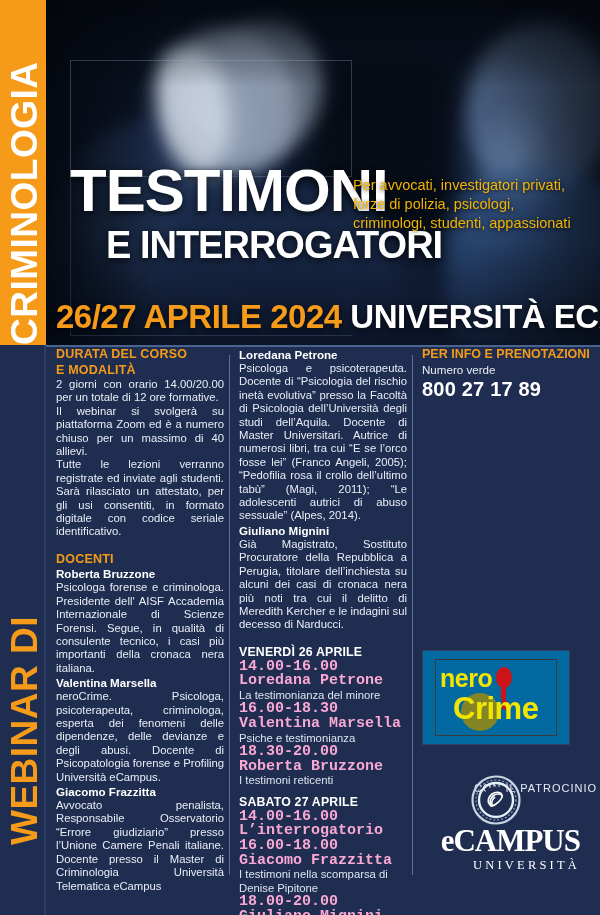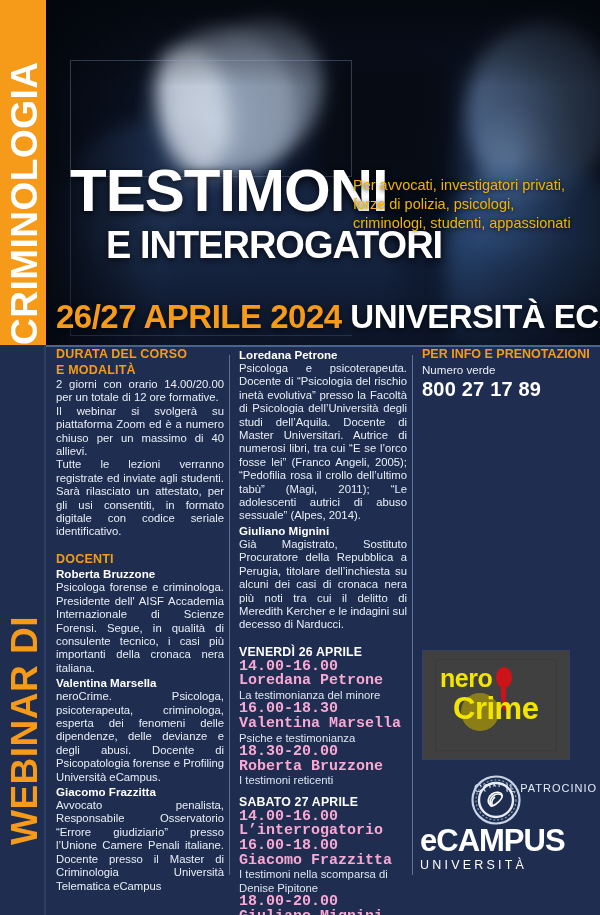--- a/index.html
+++ b/index.html
@@ -200,22 +200,22 @@
 
   
   .info-label { color:#F59B19; font-weight:bold; font-size:12.5px; line-height:15px; font-stretch:condensed; }
   .info-small { color:#e8edf6; font-size:11.6px; line-height:15px; font-stretch:condensed; }
   .info-phone { color:#ffffff; font-weight:bold; font-size:20px; line-height:24px; letter-spacing:0.2px; font-stretch:condensed; }
   .info-mail  { color:#dfe6f2; font-size:11.3px; line-height:15px; font-stretch:condensed; }
 
   
   .nc-logo {
     position:absolute; left:376px; top:303px;
-    width:148px; height:110px;
-    background:#404040;
+    width:148px; height:95px;
+    background:#0369a1;
     border:1px solid #33405f;
   }
   .nc-inner {
     position:absolute; left:12px; top:8px; right:12px; bottom:8px;
     border:1px solid #3a3a3a;
   }
   .nc-blob {
     position:absolute; left:38px; top:42px; width:38px; height:38px;
     background:#9a8a10; border-radius:50%; opacity:0.85;
   }
@@ -246,21 +246,21 @@
     position:absolute; left:376px; top:435px; width:148px;
     text-align:center;
     color:#e6ecf7; font-size:11px; letter-spacing:1px; font-stretch:condensed;margin-left:48px;
   }
 
   .seal {
     position:absolute; left:425px; top:428px; width:50px; height:50px;
   }
 
   .ecampus-logo {
-    position:absolute; left:374px; top:478px; width:160px; text-align:left;
+    position:absolute; left:374px; top:478px; width:160px; text-align:right;font-family:Liberation Serif, serif;
   }
   .ec-main {
     color:#ffffff; font-weight:bold; font-size:31px; line-height:32px;
     letter-spacing:-1px;
   }
   .ec-sub {
     color:#ffffff; font-size:12.5px; letter-spacing:3.2px; line-height:16px;
   }
 </style>
 </head>

